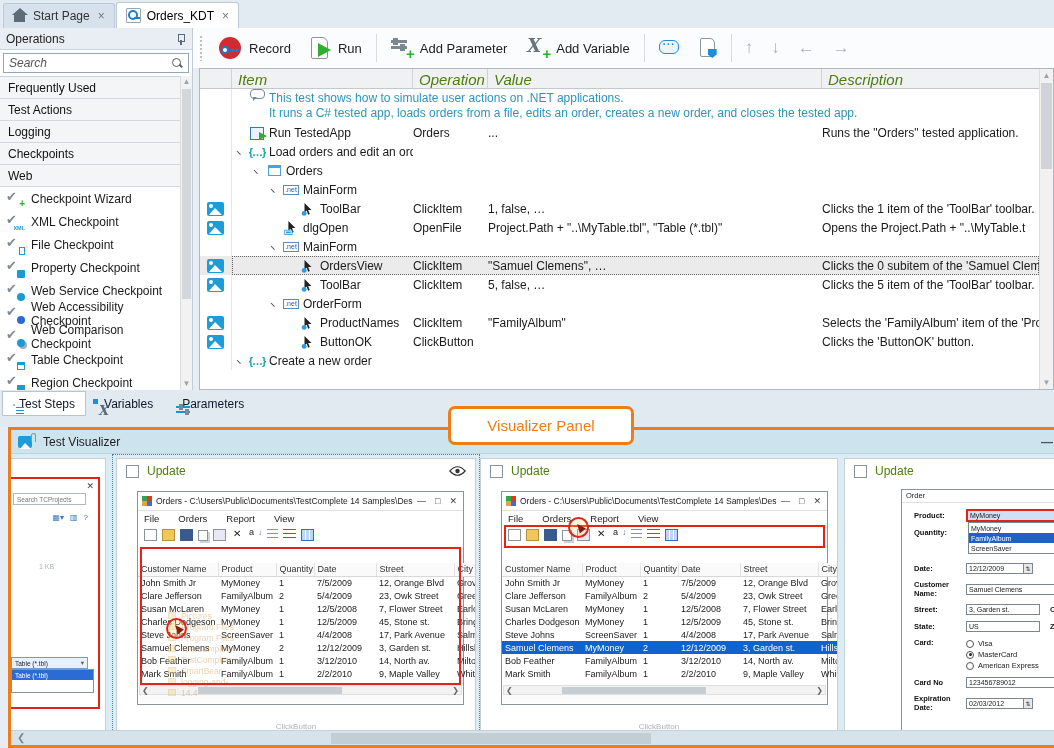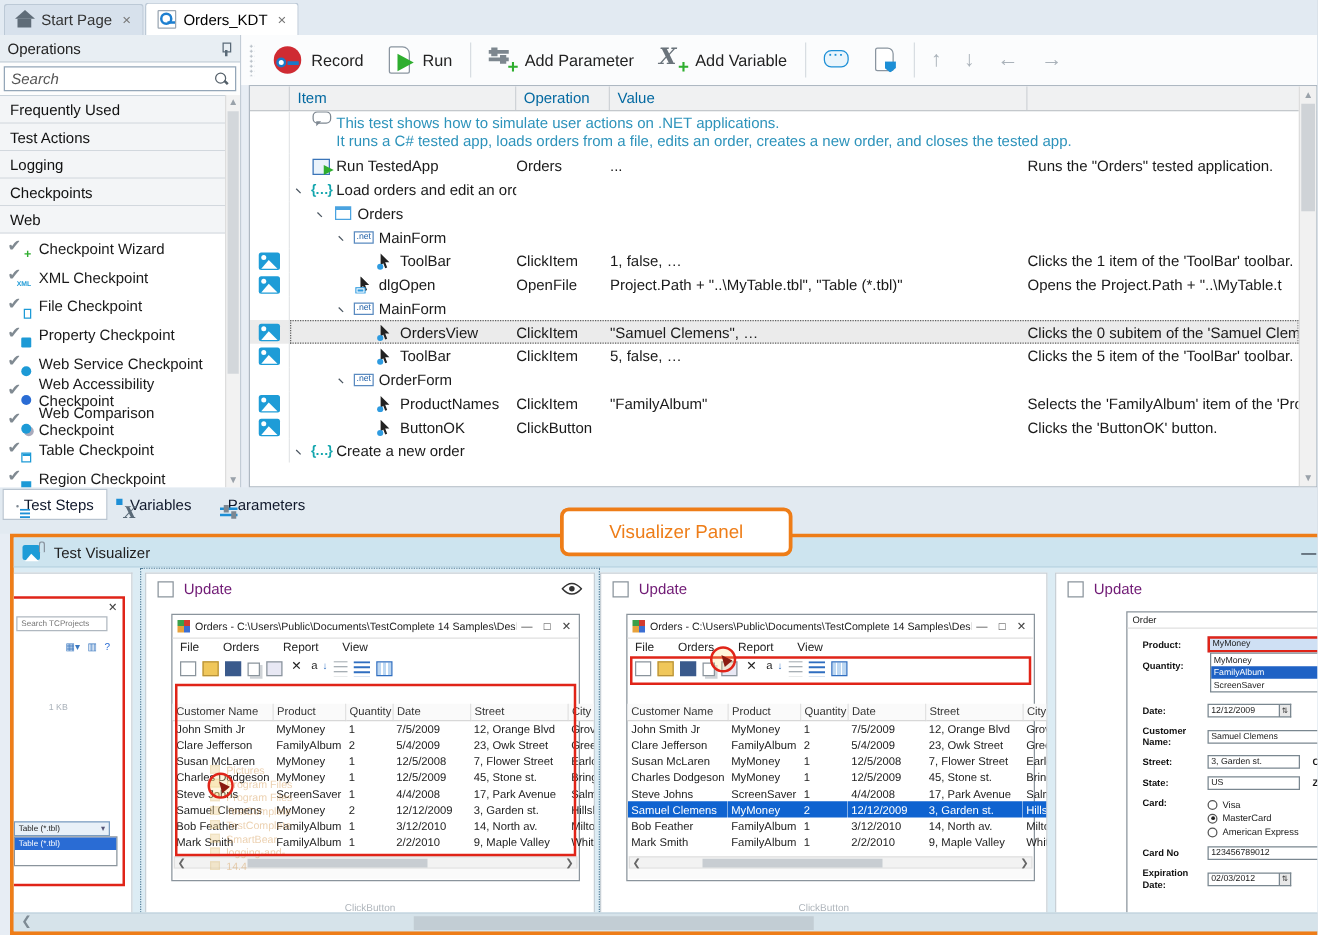--- a/index.html
+++ b/index.html
@@ -78,21 +78,21 @@
   .ic-bubbleT::before { content:""; position:absolute; left:0; top:1px; width:18px; height:12px; border:1.5px solid #1d8fd6; border-radius:6px; background:#eaf5fc; }
   .ic-bubbleT::after { content:"···"; position:absolute; left:4px; top:0px; color:#1d8fd6; font-weight:bold; font-size:10px; letter-spacing:1px; }
   .ic-tagdoc { width:18px; height:20px; position:relative; }
   .ic-tagdoc::before { content:""; position:absolute; left:1px; top:0; width:13px; height:17px; background:#fff; border:1.5px solid #8a95a0; border-radius:2px 5px 2px 2px; }
   .ic-tagdoc::after { content:""; position:absolute; right:0; bottom:0; width:9px; height:9px; background:#1d8fd6; clip-path:polygon(0 0,100% 0,100% 60%,50% 100%,0 60%); }
   .nav-ar { color:#aab2ba; font-size:17px; padding:0 5px; }
 
   
   .steps { position:absolute; left:199px; top:68px; right:0; bottom:358px; background:#fff; border:1px solid #aeb8c2; overflow:hidden; }
   .shead { display:flex; height:20px; background:#f0f1f2; border-bottom:1px solid #c4c8cc; }
-  .shead > div { border-right:1px solid #cfd3d7; padding:2px 6px; font-size:12px; color:#0369a1; }
+  .shead > div { border-right:1px solid #cfd3d7; padding:2px 6px; font-size:15px; color:#4d7c0f;font-style:italic; }
   .hg { width:32px; } .hi { width:181px; } .ho { width:75px; } .hv { width:334px; } .hd { flex:1; border-right:none !important; }
   .sbody { position:absolute; left:0; top:20px; right:14px; bottom:0; overflow:hidden; }
   .srow { display:flex; align-items:center; height:19px; position:relative; }
   .srow.comment { height:34px; align-items:flex-start; }
   .gut { width:32px; flex:none; align-self:stretch; border-right:1px solid #e4e6e8; display:flex; align-items:center; justify-content:center; }
   .imgic { width:17px; height:14px; background:#1e9cd7; border-radius:2px; position:relative; }
   .imgic::before { content:""; position:absolute; left:2px; top:2px; width:4px; height:4px; background:#fff; border-radius:50%; }
   .imgic::after { content:""; position:absolute; left:2px; bottom:1px; border-left:6px solid transparent; border-right:7px solid transparent; border-bottom:7px solid #fff; }
   .c-item { width:181px; flex:none; display:flex; align-items:center; overflow:hidden; white-space:nowrap; }
   .c-op { width:75px; flex:none; overflow:hidden; white-space:nowrap; }
@@ -148,21 +148,21 @@
              display:flex; align-items:center; justify-content:center; color:#ee7d18; font-size:15px; z-index:30; }
   .viz-body { position:absolute; left:0; top:24px; right:0; bottom:15px; overflow:hidden; }
   .viz-hscroll { position:absolute; left:0; bottom:0; right:0; height:15px; background:#d6e3ea; border-top:1px solid #c2d4de; }
   .viz-hscroll .ar { position:absolute; left:6px; top:1px; color:#7d8a94; font-size:10px; }
   .viz-hscroll .thumb { position:absolute; left:320px; width:320px; top:2px; height:11px; background:#c2cdd4; }
 
   .card { position:absolute; top:4px; height:276px; background:#fff; border:1px solid #c8d0d6; }
   .card.selct { outline:1px dotted #55809a; outline-offset:3px; }
   .card-head { height:24px; display:flex; align-items:center; gap:8px; padding:0 9px; }
   .cbx { width:13px; height:13px; border:1px solid #8a949c; background:#fff; flex:none; }
-  .card-title { font-size:12px; color:#701a75; }
+  .card-title { font-size:12px; color:#4d7c0f; }
   .eye { margin-left:auto; }
   .shot { position:absolute; left:0; right:0; top:24px; bottom:0; overflow:hidden; }
 
   
   .owin { position:absolute; left:20px; top:8px; width:327px; height:214px; background:#fff; border:1px solid #8a949c; font-size:9px; }
   .otitle { height:19px; display:flex; align-items:center; gap:4px; padding:0 4px; border-bottom:1px solid #e0e0e0; }
   .oappic { width:10px; height:10px; flex:none; background:conic-gradient(#d23b2f 0 25%, #3b6ed2 0 50%, #e8a23b 0 75%, #3ba04a 0); }
   .otext { flex:1; font-size:8.5px; color:#222; white-space:nowrap; overflow:hidden; }
   .octl { display:flex; gap:9px; color:#444; font-size:9px; padding-right:2px; }
   .omenu { height:14px; display:flex; gap:19px; padding:0 6px; align-items:center; font-size:9.5px; color:#222; }
@@ -371,20 +371,21 @@
     <span class="nav-ar">←</span>
     <span class="nav-ar">→</span>
   </div>
 
   <div class="steps">
     <div class="shead">
       <div class="hg"></div>
       <div class="hi">Item</div>
       <div class="ho">Operation</div>
       <div class="hv">Value</div>
+      <div class="hd">Description</div>
     </div>
     <div class="sbody" id="sbody">
         <div class="srow comment">
       <div class="gut"></div>
       <div style="display:flex;align-items:flex-start;flex:1;overflow:hidden;padding-left:4px;">
         <span class="csp"></span>
             <span class="stico">
               <span class="ic-bubble"></span>
             </span>
         <div class="cmt-text">This test shows how to simulate user actions on .NET applications.<br>It runs a C# tested app, loads orders from a file, edits an order, creates a new order, and closes the tested app.</div>

